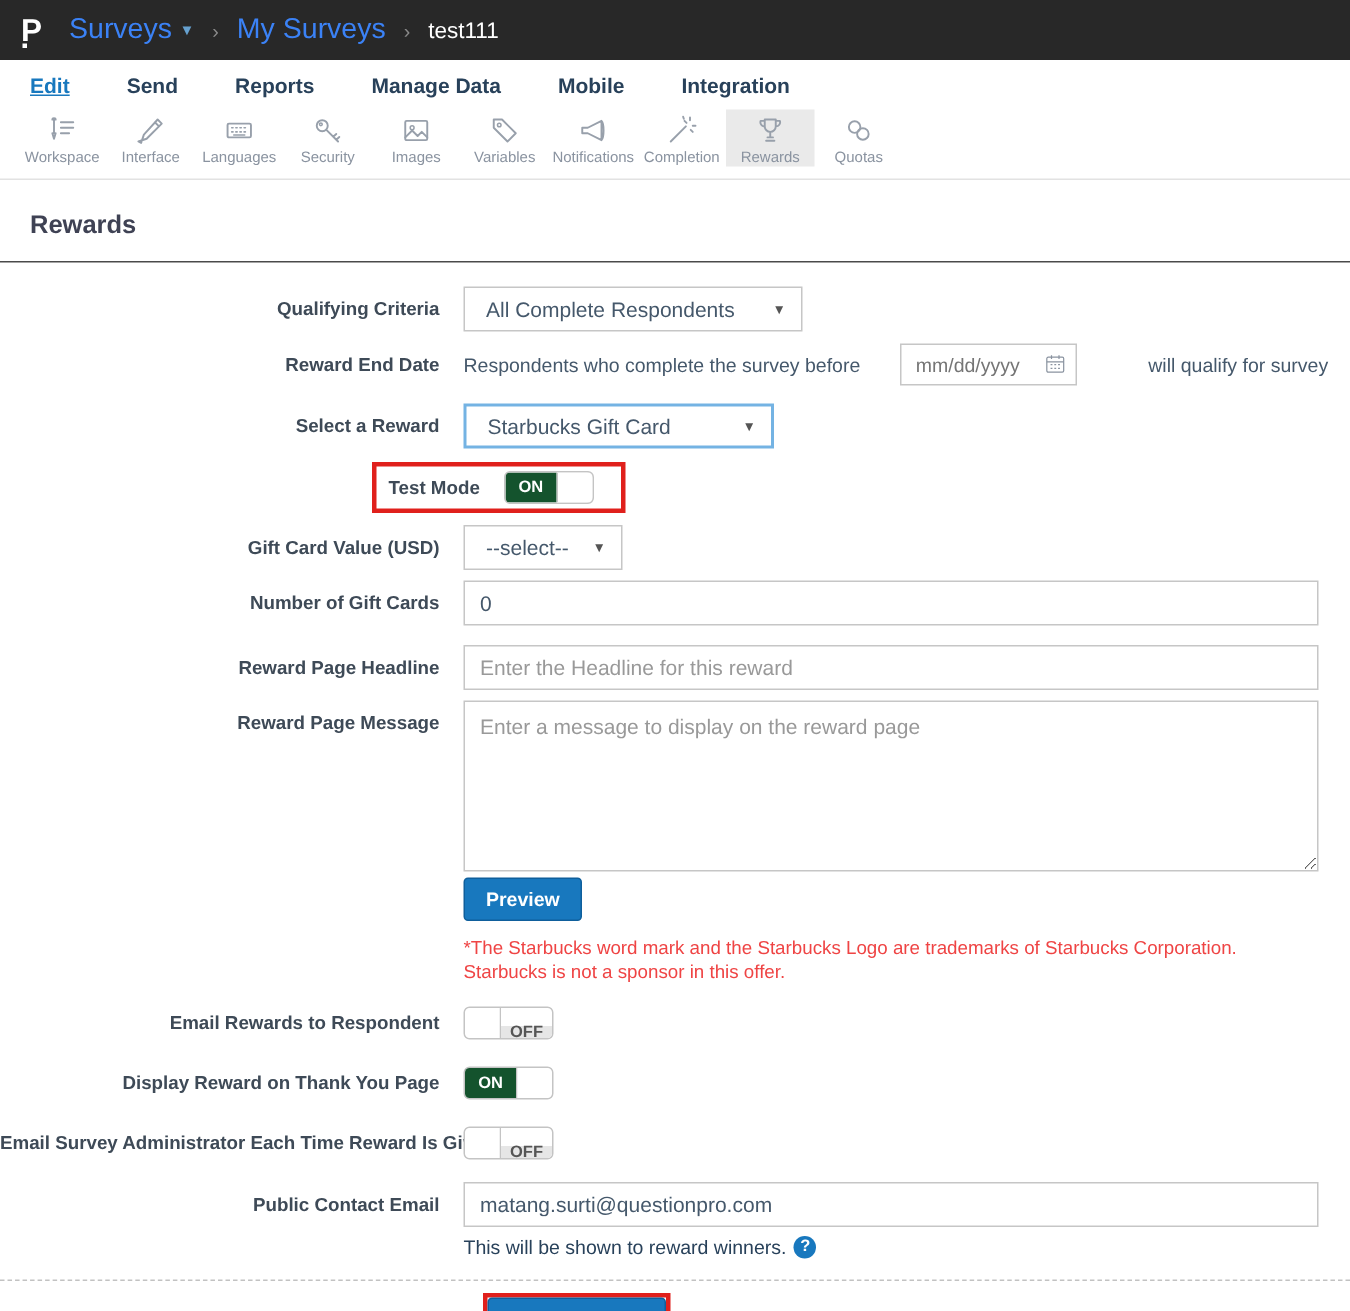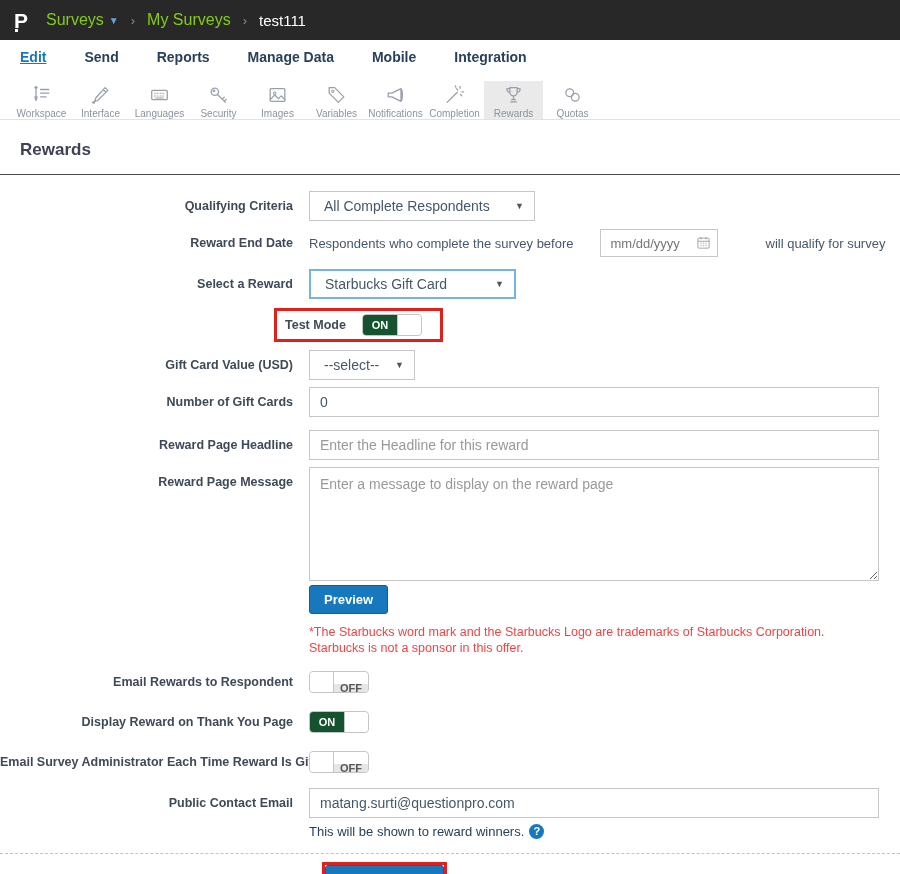--- a/index.html
+++ b/index.html
@@ -3,32 +3,32 @@
 <meta charset="utf-8">
 <style>
   * { margin:0; padding:0; box-sizing:border-box; }
   html,body { width:900px; height:874px; background:#fff; overflow:hidden;
     font-family:"Liberation Sans", sans-serif; }
 
   
   .topbar { height:40px; background:#282828; display:flex; align-items:center; padding:0 14px; }
   .logo { color:#fff; font-weight:700; font-size:21px; margin-right:18px; position:relative; line-height:1; }
   .logo::after { content:""; position:absolute; left:1px; bottom:-1px; width:3px; height:3px; background:#fff; }
-  .crumb-link { color:#84cc16; font-size:16px; text-decoration:none; cursor:pointer;text-align:center; }
+  .crumb-link { color:#3b82f6; font-size:19px; text-decoration:none; cursor:pointer;text-align:center; }
   .crumb-caret { color:#66a1cf; font-size:10px; margin-left:5px; }
   .crumb-sep { color:#8a8a8a; font-size:13px; margin:0 12px; }
   .crumb-current { color:#fff; font-size:15px; }
 
   
   .menubar { height:33px; display:flex; align-items:center; padding:0 20px; gap:38px; background:#fff; }
   .menu-item { font-size:14px; font-weight:700; color:#28415a; cursor:pointer; text-decoration:none; }
   .menu-item.active { color:#1878be; text-decoration:underline; }
 
   
-  .toolbar { height:47px; display:flex; align-items:flex-end; padding:0 12px; border-bottom:1px solid #e2e2e2; background:#fff; }
+  .toolbar { height:47px; display:flex; align-items:flex-start; padding:0 12px; border-bottom:1px solid #e2e2e2; background:#fff; }
   .tool { width:59px; display:flex; flex-direction:column; align-items:center; justify-content:center; gap:2px; cursor:pointer; padding-top:3px; }
   .tool.active { background:#eaeaea; }
   .tool svg { width:25px; height:22px; stroke:#98a0ab; fill:none; stroke-width:1.4; stroke-linecap:round; stroke-linejoin:round; }
   .tool-label { font-size:10px; color:#8a93a0; white-space:nowrap; }
 
   
   .page-title { font-size:17px; font-weight:700; color:#3f4254; padding:20px 0 14px 20px; }
   .title-rule { border:none; border-top:1px solid #4a4a4a; margin:0; }
 
   
@@ -209,21 +209,21 @@
   <div class="row" style="margin-bottom:9px;">
     <div class="row-label">Select a Reward</div>
     <div class="ctrl">
       <div class="sel focused" style="width:207px;">
         <span>Starbucks Gift Card</span>
         <span class="caret">▼</span>
       </div>
     </div>
   </div>
 
-  <div class="row" style="margin-bottom:8px;padding-left:26px;">
+  <div class="row" style="margin-bottom:8px;">
     <div style="width:248px; flex:none;"></div>
     <div class="red-box">
       <div class="row-label">Test Mode</div>
       <div class="toggle is-on">
         <span class="tg-seg on">ON</span>
         <span class="tg-knob"></span>
       </div>
     </div>
   </div>
 

